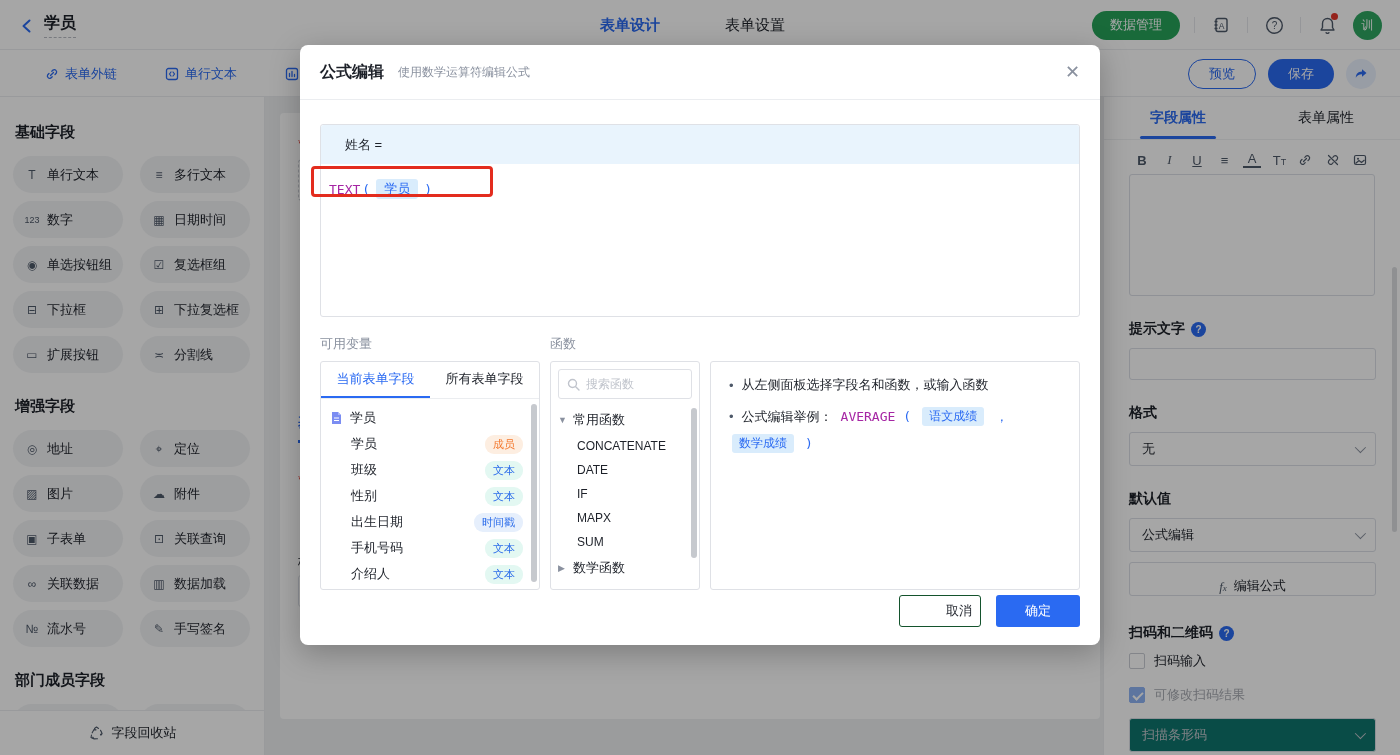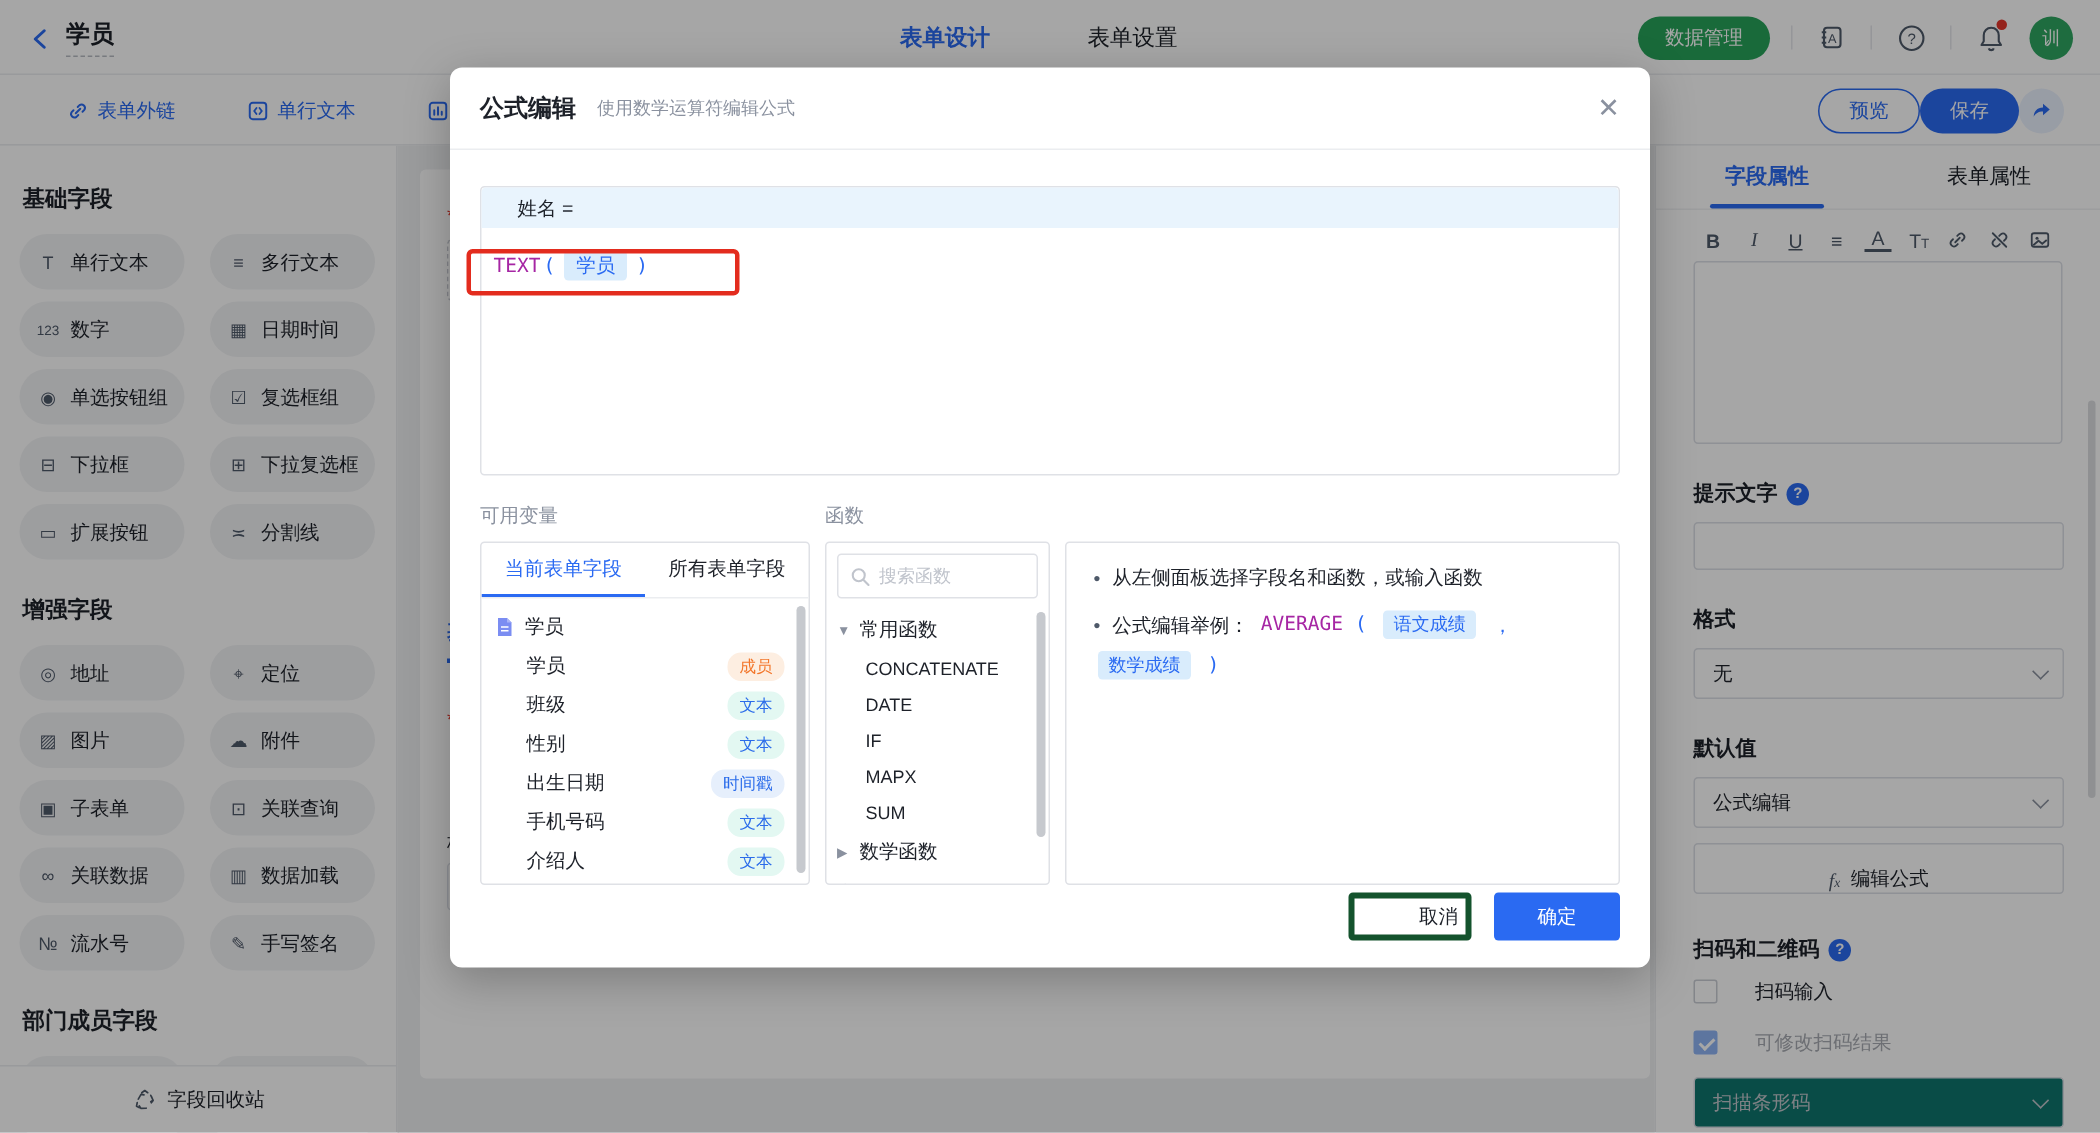--- a/index.html
+++ b/index.html
@@ -18,21 +18,21 @@
   .btn-green { background:#27a35a; color:#fff; font-size:13px; border:none; border-radius:15px; height:29px; padding:0 18px; cursor:pointer; }
   .vsep { width:1px; height:16px; background:#e5e6eb; }
   .icon-btn { width:24px; height:24px; display:flex; align-items:center; justify-content:center; position:relative; cursor:pointer; color:#4e5969; }
   .bell-dot { position:absolute; right:1px; top:0; width:7px; height:7px; border-radius:50%; background:#e5372b; }
   .avatar { width:29px; height:29px; border-radius:50%; background:#2fa662; color:#fff; font-size:12px; display:flex; align-items:center; justify-content:center; cursor:pointer; }
 
   
   .subbar { position:absolute; left:0; top:50px; width:1400px; height:47px; background:#fff; border-bottom:1px solid #ebedf0; z-index:9; }
   .subbar-left { position:absolute; left:45px; top:0; height:47px; display:flex; align-items:center; gap:48px; }
   .sub-item { display:flex; align-items:center; gap:6px; color:#2a6af2; font-size:13px; cursor:pointer; white-space:nowrap; }
-  .subbar-right { position:absolute; right:24px; top:0; height:47px; display:flex; align-items:center; gap:0; }
+  .subbar-right { position:absolute; right:24px; top:0; height:47px; display:flex; align-items:center; gap:12px; }
   .btn-outline-blue { height:30px; padding:0 20px; border:1px solid #2a6af2; color:#2a6af2; background:#fff; border-radius:16px; font-size:13px; cursor:pointer; }
   .btn-blue { height:30px; padding:0 20px; border:none; color:#fff; background:#2a6af2; border-radius:16px; font-size:13px; cursor:pointer; }
   .share-circle { width:30px; height:30px; border-radius:50%; background:#eaf1fe; display:flex; align-items:center; justify-content:center; cursor:pointer; }
 
   
   .sidebar { position:absolute; left:0; top:97px; width:265px; height:658px; background:#fff; border-right:1px solid #ebedf0; padding:22px 13px 0 13px; overflow:hidden; z-index:5; }
   .sec-title { font-size:15px; font-weight:bold; color:#1d2129; margin:4px 0 14px 2px; }
   .fgrid { display:grid; grid-template-columns:110px 110px; gap:8px 17px; margin-bottom:24px; }
   .fbtn { height:37px; background:#f2f3f5; border-radius:19px; display:flex; align-items:center; padding-left:11px; gap:7px; font-size:13px; color:#1d2129; cursor:pointer; white-space:nowrap; overflow:hidden; }
   .fico { color:#4e5969; font-size:12px; width:16px; text-align:center; flex:none; }
@@ -58,39 +58,39 @@
   .rte-toolbar { display:flex; align-items:center; justify-content:space-between; padding:6px 4px; color:#4e5969; }
   .rte-ico { font-size:13px; cursor:pointer; width:18px; text-align:center; }
   .rte-area { border:1px solid #dcdfe6; border-radius:3px; height:122px; background:#fff; }
   .rp-label { font-size:14px; font-weight:bold; color:#1d2129; margin:24px 0 10px 0; display:flex; align-items:center; gap:6px; }
   .q-circle { width:15px; height:15px; border-radius:50%; background:#2a6af2; color:#fff; font-size:10px; font-weight:bold; display:inline-flex; align-items:center; justify-content:center; cursor:pointer; }
   .rp-input { width:247px; height:32px; border:1px solid #dcdfe6; border-radius:3px; background:#fff; font-size:13px; padding:0 10px; color:#1d2129; }
   .rp-select { width:247px; height:34px; border:1px solid #dcdfe6; border-radius:3px; background:#fff; display:flex; align-items:center; justify-content:space-between; padding:0 12px; font-size:13px; cursor:pointer; }
   .chev-down { width:8px; height:8px; border-right:1.5px solid #8a919f; border-bottom:1.5px solid #8a919f; transform:rotate(45deg) translateY(-2px); }
   .rp-fx-btn { width:247px; height:34px; border:1px solid #dcdfe6; border-radius:3px; background:#fff; display:flex; align-items:flex-end; justify-content:center; gap:7px; font-size:13px; color:#1d2129; cursor:pointer; margin-top:10px; }
   .fx-glyph { font-style:italic; font-family:"Liberation Serif",serif; color:#4e5969; }
-  .cb-row { display:flex; align-items:center; gap:25px; margin-top:16px; font-size:13px; color:#1d2129; cursor:pointer; }
+  .cb-row { display:flex; align-items:center; gap:9px; margin-top:16px; font-size:13px; color:#1d2129; cursor:pointer; }
   .cb { width:16px; height:16px; border:1px solid #c9cdd4; border-radius:2px; background:#fff; flex:none; position:relative; }
   .cb.checked { background:#8fb4f5; border-color:#8fb4f5; }
   .cb.checked::after { content:""; position:absolute; left:5px; top:2px; width:4px; height:8px; border-right:2px solid #fff; border-bottom:2px solid #fff; transform:rotate(45deg); }
   .cb-row.disabled { color:#a8abb2; }
   .rp-select.disabled { color:#c2c6cc; background:#0f766e; }
   .rp-scroll { position:absolute; right:3px; top:170px; width:5px; height:265px; background:#dcdee1; border-radius:3px; }
 
   
   .overlay { position:absolute; left:0; top:0; width:1400px; height:755px; background:rgba(0,0,0,0.35); z-index:40; }
   .modal { position:absolute; left:300px; top:45px; width:800px; height:600px; background:#fff; border-radius:8px; box-shadow:0 8px 30px rgba(0,0,0,0.25); z-index:50; }
   .modal-head { height:55px; border-bottom:1px solid #ebedf0; display:flex; align-items:center; padding:0 20px; gap:14px; }
   .modal-title { font-size:16px; font-weight:bold; color:#1d2129; }
   .modal-sub { font-size:12px; color:#8a919f; }
   .modal-close { margin-left:auto; font-size:18px; color:#8a919f; cursor:pointer; line-height:1; }
   .modal-body { padding:24px 20px 0 20px; }
 
   .formula-box { position:relative; width:760px; height:193px; border:1px solid #dfe1e6; border-radius:3px; overflow:visible; }
-  .fx-target { height:27px; background:#e9f4fd; display:flex; align-items:center; padding:0 24px; font-size:13px; color:#1d2129; border-radius:3px 3px 0 0; }
+  .fx-target { height:39px; background:#e9f4fd; display:flex; align-items:center; padding:0 24px; font-size:13px; color:#1d2129; border-radius:3px 3px 0 0; }
   .fx-line { padding:15px 8px; font-size:13px; display:flex; align-items:center; gap:2px; }
   .fx-func { color:#a626a4; }
   .fx-paren { color:#2a6af2; }
   .fx-pill { background:#d9ecfc; color:#2a6af2; border-radius:3px; padding:1px 8px; margin:0 4px; font-size:13px; cursor:pointer; }
   .anno-rect { position:absolute; left:-10px; top:41px; width:182px; height:31px; border:3px solid #e32c1e; border-radius:4px; pointer-events:none; }
 
   .panel-labels { display:flex; margin:18px 0 8px 0; font-size:13px; color:#8a919f; }
   .panels-row { display:flex; gap:10px; }
   .panel { border:1px solid #dfe1e6; border-radius:3px; height:229px; background:#fff; position:relative; overflow:hidden; }
   .vars-panel { width:220px; }
@@ -115,21 +115,21 @@
   .fscroll { position:absolute; right:2px; top:46px; width:6px; height:150px; background:#c6c9ce; border-radius:3px; }
 
   .help-panel { width:370px; padding:14px 18px; }
   .help-li { display:flex; gap:8px; font-size:13px; color:#1d2129; margin-bottom:13px; align-items:center; flex-wrap:wrap; }
   .bullet { color:#4e5969; font-size:13px; }
   .help-func { color:#a626a4; }
   .help-paren { color:#2a6af2; }
   .help-pill { background:#d9ecfc; color:#2a6af2; border-radius:3px; padding:1px 7px; margin:0 3px; font-size:12px; }
 
   .modal-foot { position:absolute; right:20px; bottom:18px; display:flex; gap:15px; }
-  .btn-cancel { width:82px; height:32px; border:4px solid #14532d; border-radius:3px; background:#fff; font-size:13px; color:#1d2129; cursor:pointer;padding-left:38px; }
+  .btn-cancel { width:82px; height:32px; border:1px solid #14532d; border-radius:3px; background:#fff; font-size:13px; color:#1d2129; cursor:pointer;padding-left:38px; }
   .btn-confirm { width:84px; height:32px; border:none; border-radius:3px; background:#2a6af2; font-size:13px; color:#fff; cursor:pointer; }
 
   svg { display:block; }
 </style>
 </head>
 <body>
 
 <div class="topbar">
   <div class="back-group">
     <svg width="14" height="14" viewBox="0 0 14 14">

